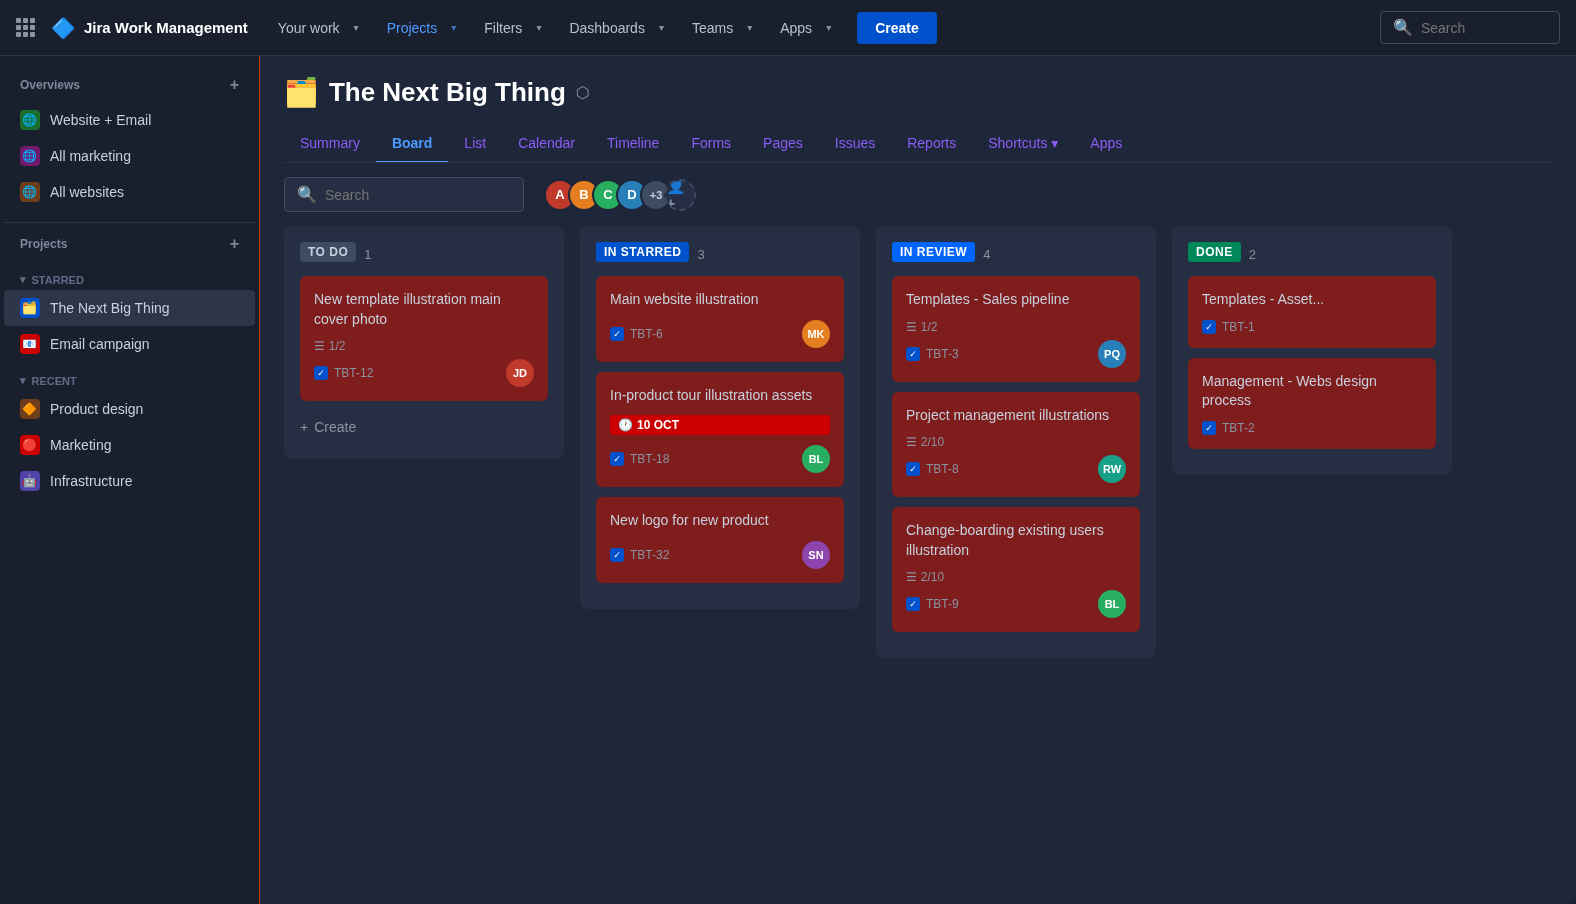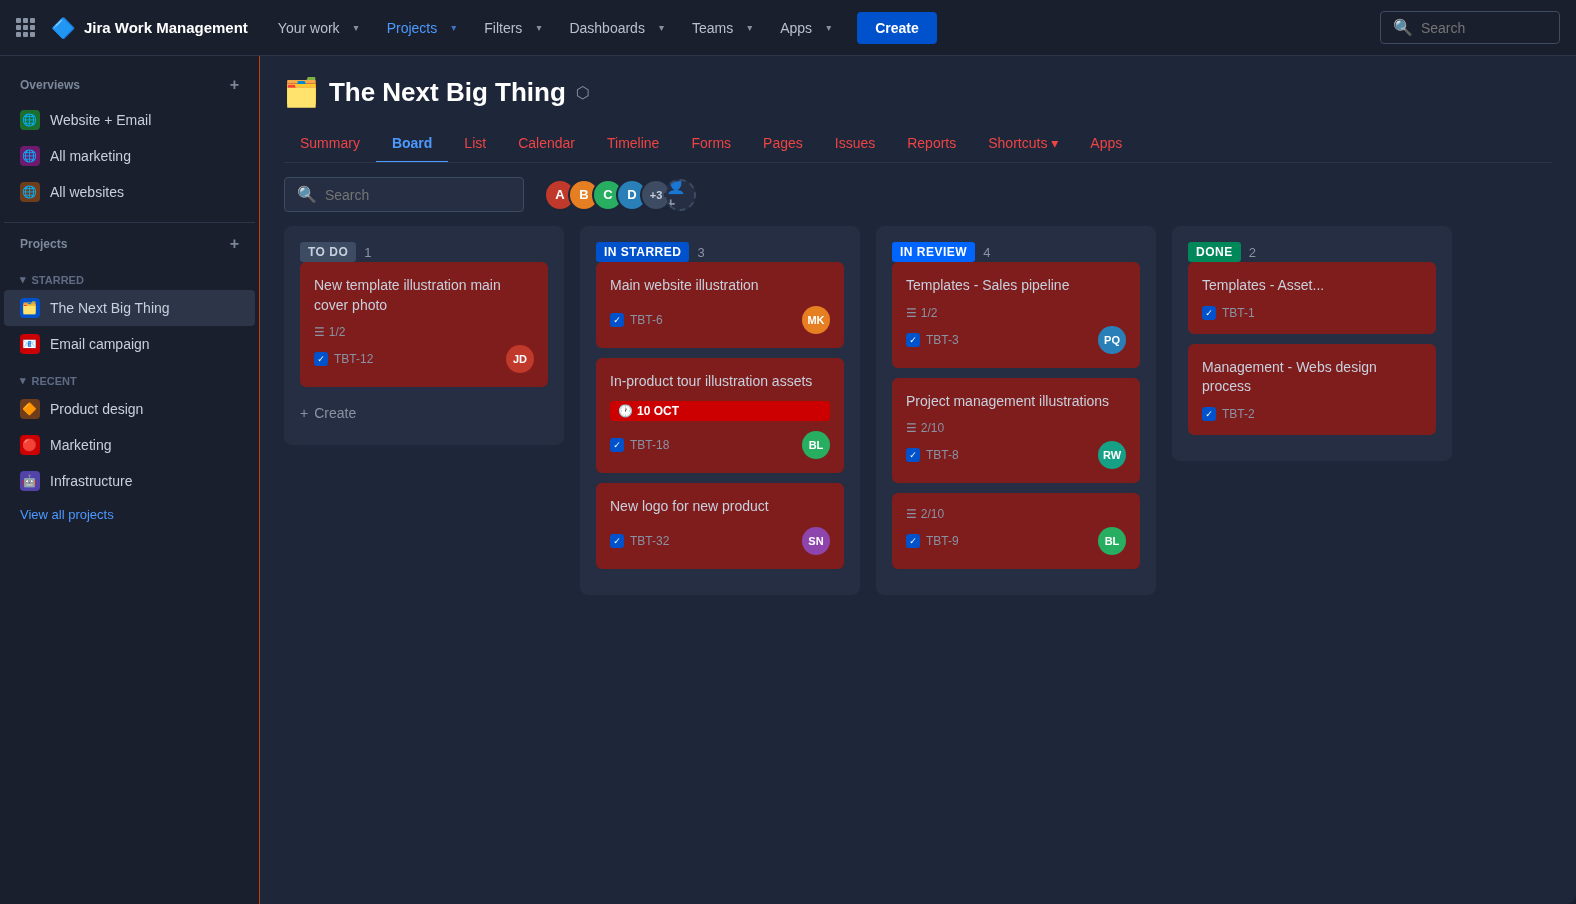--- a/index.html
+++ b/index.html
@@ -209,21 +209,21 @@
     
     .tabs {
       display: flex;
       gap: 0;
       border-bottom: 1px solid #2d3548;
       overflow-x: auto;
     }
     .tab {
       padding: 10px 16px;
       font-size: 14px;
-      color: #ef4444;
+      color: #8b5cf6;
       cursor: pointer;
       white-space: nowrap;
       border-bottom: 2px solid transparent;
       margin-bottom: -1px;
     }
     .tab.active {
       color: #4c9aff;
       border-bottom-color: #4c9aff;
       font-weight: 600;
     }
@@ -297,22 +297,23 @@
       min-width: 280px;
       width: 280px;
       background: #252e42;
       border-radius: 8px;
       margin: 0 8px;
       padding: 16px;
       flex-shrink: 0;
     }
     .column-header {
       display: flex;
-      align-items: center;
+      align-items: flex-end;
       gap: 8px;
+      margin-bottom: 14px;
     }
     .column-label {
       font-size: 12px;
       font-weight: 700;
       padding: 3px 8px;
       border-radius: 3px;
       letter-spacing: 0.5px;
     }
     .label-todo { background: #3d4b63; color: #c7d0dd; }
     .label-inprogress { background: #0052cc; color: #fff; }
@@ -510,21 +511,20 @@
     </div>
     <div class="sidebar-item">
       <span class="sidebar-icon icon-red">🔴</span>
       <span>Marketing</span>
     </div>
     <div class="sidebar-item">
       <span class="sidebar-icon icon-purple">🤖</span>
       <span>Infrastructure</span>
     </div>
 
-    <div class="view-all">View all projects</div>
   </aside>
 
   <main class="content">
     <div class="project-header">
       <div class="project-title-row">
         <span class="project-emoji">🗂️</span>
         <span class="project-title">The Next Big Thing</span>
         <span class="star-icon">⬡</span>
       </div>
       <div class="tabs">
@@ -654,20 +654,21 @@
           </div>
           <div class="card-meta">
             <div class="ticket-row">
               <div class="ticket-check">✓</div>
               <span class="ticket-id">TBT-8</span>
             </div>
             <div class="card-avatar av6">RW</div>
           </div>
         </div>
         <div class="card">
+          <div class="card-title">Change-boarding existing users illustration</div>
           <div class="subtask-count">
             <span>☰</span>
             <span>2/10</span>
           </div>
           <div class="card-meta">
             <div class="ticket-row">
               <div class="ticket-check">✓</div>
               <span class="ticket-id">TBT-9</span>
             </div>
             <div class="card-avatar av3">BL</div>

